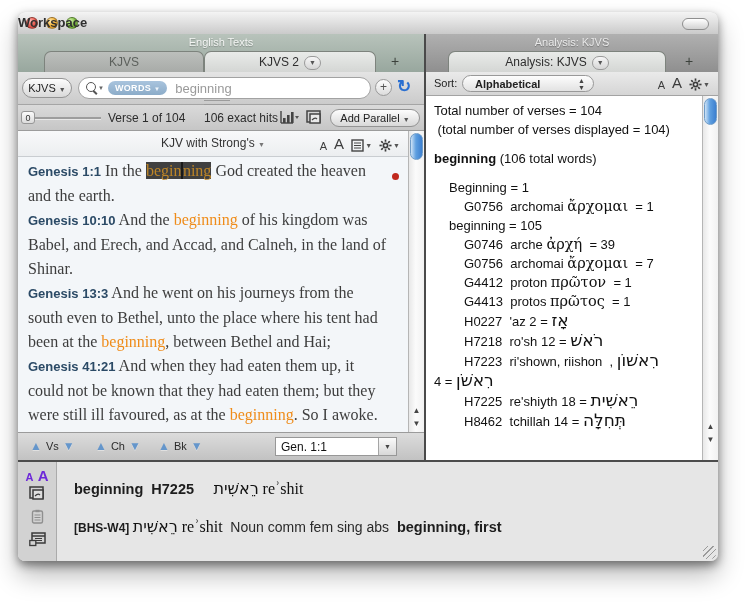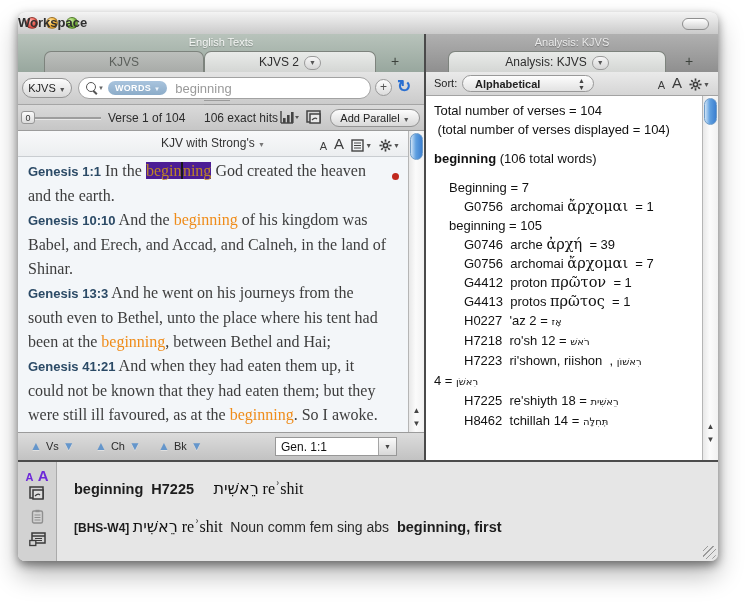--- a/index.html
+++ b/index.html
@@ -76,21 +76,21 @@
     border-bottom:1px solid #c9cdd1;box-sizing:border-box;}
   .texthdr .ttl{position:absolute;left:0;right:0;top:5px;text-align:center;font-size:12px;color:#333;}
   .texthdr .ttl .dd{font-size:7px;color:#777;}
   .hdricons{position:absolute;right:8px;top:4px;display:flex;align-items:flex-end;gap:7px;color:#3c3c3c;}
   .fontA1{font-size:11px;} .fontA2{font-size:15px;}
   .dd7{font-size:7px;color:#555;}
   .verses{position:absolute;left:0;top:26px;right:16px;bottom:0;padding:2px 18px 0 10px;
     font-family:"Liberation Serif",serif;font-size:16px;line-height:24px;color:#3d3d3d;overflow:hidden;}
   .vref{font-family:"Liberation Sans",sans-serif;font-weight:bold;font-size:13px;color:#2b4a66;}
   .hit{color:#ef8c1a;}
-  .hitsel{color:#bd8527;background:#4c1d95;}
+  .hitsel{color:#bd8527;background:#404040;}
   .caret{display:inline-block;width:1.5px;height:17px;background:#1a1a1a;vertical-align:-3px;}
   .reddot{position:absolute;right:25px;top:42px;width:7px;height:7px;border-radius:50%;background:#c0281e;}
   
   .vscroll{position:absolute;right:0;top:0;width:16px;background:linear-gradient(90deg,#e8e8e8,#fbfbfb 45%,#f1f1f1);
     border-left:1px solid #b5b5b5;box-sizing:border-box;}
   .vscroll.leftsb{bottom:0;}
   .thumb{position:absolute;left:1px;right:1px;top:2px;height:27px;border-radius:7px;
     background:linear-gradient(90deg,#cfe3f6,#5e9fe0 45%,#3c7fd0);border:1px solid #6f9cc8;box-sizing:border-box;}
   .sbarrows{position:absolute;left:0;right:0;bottom:2px;text-align:center;color:#444;}
   .sbarrows div{font-size:8px;line-height:13px;}
@@ -112,21 +112,21 @@
     background:linear-gradient(#fdfdfd,#e2e2e2);box-sizing:border-box;}
   .sortsel .val{position:absolute;left:12px;top:2px;font-size:11px;font-weight:bold;color:#222;}
   .sortsel .updown{position:absolute;right:8px;top:1px;font-size:7px;line-height:7px;color:#444;text-align:center;}
   .sorticons{position:absolute;right:8px;top:2px;display:flex;align-items:flex-end;gap:7px;color:#3c3c3c;}
   .analysis{position:absolute;left:0;top:62px;right:0;bottom:0;background:#fff;overflow:hidden;}
   .alines{position:absolute;left:0;top:5px;right:16px;bottom:0;overflow:hidden;}
   .aline{white-space:pre;font-size:13px;line-height:19px;color:#111;}
   .agap{height:10px;}
   .ab{font-weight:bold;}
   .agk{font-family:"DejaVu Serif",serif;font-size:14.5px;}
-  .ahb{font-family:"DejaVu Sans",sans-serif;font-size:10px;}
+  .ahb{font-family:"DejaVu Sans",sans-serif;font-size:17px;}
   
   .details{position:absolute;left:0;top:448px;width:700px;height:99px;background:#e6e6e6;border-top:2px solid #4c4c4c;
     border-radius:0 0 7px 7px;box-sizing:content-box;}
   .icol{position:absolute;left:0;top:0;bottom:0;width:38px;background:#d2d2d2;border-right:1px solid #ababab;
     border-radius:0 0 0 7px;}
   .icol .fonts{position:absolute;left:0;right:0;top:5px;text-align:center;color:#6d28d9;font-weight:bold;}
   .icolicon{position:absolute;left:0;right:0;text-align:center;}
   .dcontent{position:absolute;left:56px;right:10px;top:0;bottom:0;overflow:hidden;}
   .dline{position:absolute;left:0;white-space:pre;font-size:14px;color:#2a2a2a;}
   .dline1{top:17px;} .dline2{top:55px;}
@@ -329,21 +329,21 @@
       </div>
     </div>
 
     <div class="analysis">
       <div class="alines" id="analysis-lines">
               <div class="aline" style="padding-left: 8px;"><span>Total number of verses = 104</span></div>
               <div class="aline" style="padding-left: 8px;"><span> (total number of verses displayed = 104)</span></div>
               <div class="agap"></div>
               <div class="aline" style="padding-left: 8px;"><span class="ab">beginning</span><span> (106 total words)</span></div>
               <div class="agap"></div>
-              <div class="aline" style="padding-left: 23px;"><span>Beginning = 7</span></div>
+              <div class="aline" style="padding-left: 23px;"><span>Beginning = 1</span></div>
               <div class="aline" style="padding-left: 38px;"><span>G0756  archomai </span><span class="agk">ἄρχομαι</span><span>  = 1</span></div>
               <div class="aline" style="padding-left: 23px;"><span>beginning = 105</span></div>
               <div class="aline" style="padding-left: 38px;"><span>G0746  arche </span><span class="agk">ἀρχή</span><span>  = 39</span></div>
               <div class="aline" style="padding-left: 38px;"><span>G0756  archomai </span><span class="agk">ἄρχομαι</span><span>  = 7</span></div>
               <div class="aline" style="padding-left: 38px;"><span>G4412  proton </span><span class="agk">πρῶτον</span><span>  = 1</span></div>
               <div class="aline" style="padding-left: 38px;"><span>G4413  protos </span><span class="agk">πρῶτος</span><span>  = 1</span></div>
               <div class="aline" style="padding-left: 38px;"><span>H0227  'az </span><span class="ahb">אָז</span><span> = 2</span></div>
               <div class="aline" style="padding-left: 38px;"><span>H7218  ro'sh </span><span class="ahb">רֹאשׁ</span><span> = 12</span></div>
               <div class="aline" style="padding-left: 38px;"><span>H7223  ri'shown, riishon  , </span><span class="ahb">רִאשׁוֹן</span></div>
               <div class="aline" style="padding-left: 8px;"><span class="ahb">רִאשֹׁן</span><span> = 4</span></div>

